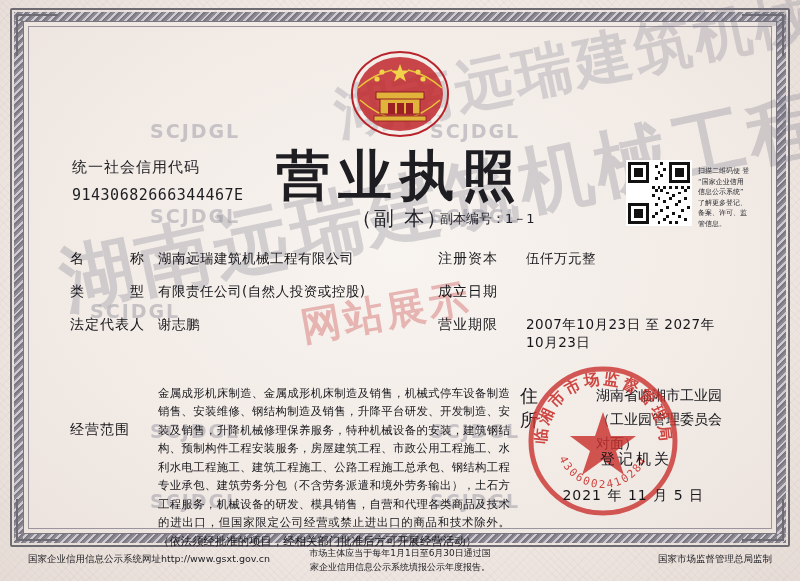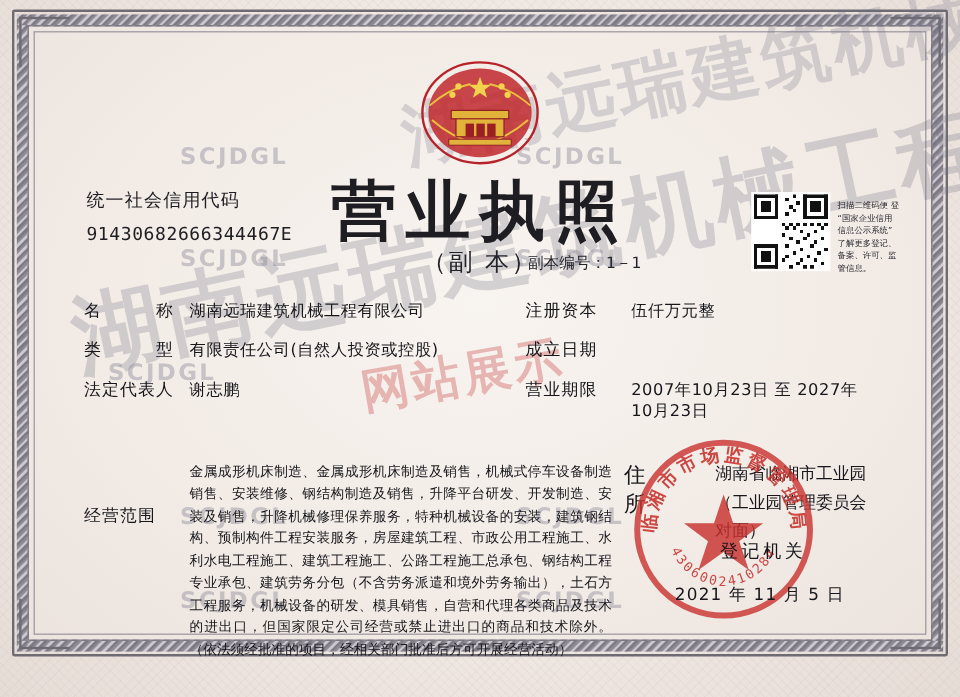--- a/index.html
+++ b/index.html
@@ -495,14 +495,22 @@
       <textPath href="#sealTopArc" startOffset="50%" text-anchor="middle">临湘市市场监督管理局</textPath>
     </text>
     <text font-size="11" fill="#c9302c" letter-spacing="2" font-family="'DejaVu Sans Mono','Liberation Mono',monospace">
       <textPath href="#sealBottomArc" startOffset="50%" text-anchor="middle">4306002410284</textPath>
     </text>
   </svg>
 
   <div class="reg-authority">登记机关</div>
   <div class="reg-date">2021 年 11 月 5 日</div>
 
+  <div class="footer">
+    <div class="footer-left">国家企业信用信息公示系统网址http://www.gsxt.gov.cn</div>
+    <div class="footer-center">
+      <div>市场主体应当于每年1月1日至6月30日通过国</div>
+      <div>家企业信用信息公示系统填报公示年度报告。</div>
+    </div>
+    <div class="footer-right">国家市场监督管理总局监制</div>
+  </div>
 
 </div>
 
 </body></html>

